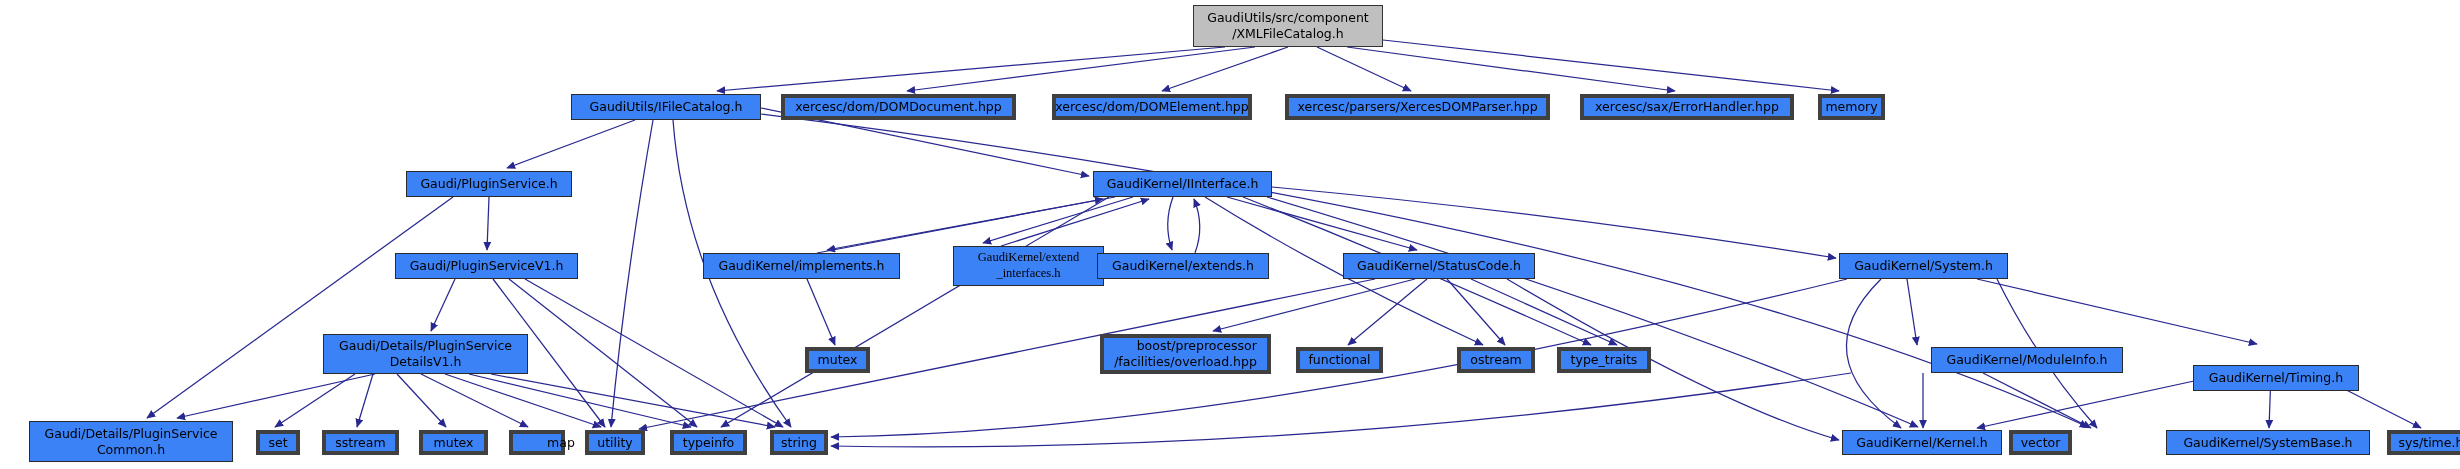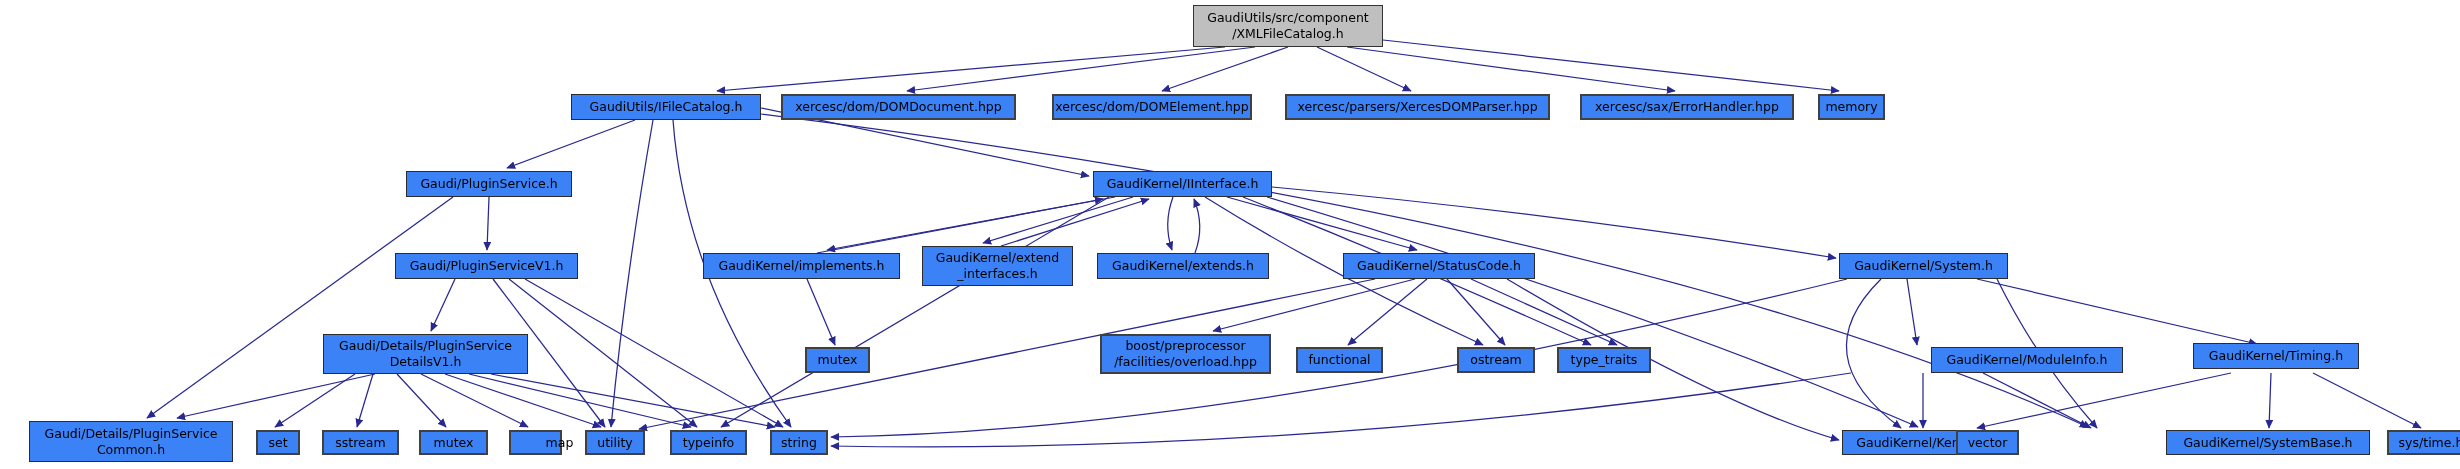--- a/index.html
+++ b/index.html
@@ -4,21 +4,21 @@
 <style>
   html,body{margin:0;padding:0;background:#ffffff;}
   #stage{position:relative;width:2460px;height:469px;background:#ffffff;overflow:hidden;
          font-family:"DejaVu Sans","Liberation Sans",sans-serif;margin-left:25px;}
   #edges{position:absolute;left:0;top:0;width:2460px;height:469px;}
   .node{position:absolute;display:flex;align-items:center;justify-content:center;
         text-align:center;font-size:12.5px;line-height:1.25;color:#000;
         background:#3b82f6;white-space:pre-line;box-sizing:border-box;z-index:2;}
   .n-root{background:#bfbfbf;border:1.4px solid #333333;}
   .n-int{border:1.4px solid #2b2b2b;}
-  .n-ext{border:2px solid #404040;}
+  .n-ext{border:4px solid #404040;text-align:right;}
   path.edge{fill:none;stroke:#282890;stroke-width:1.25px;}
 </style>
 </head>
 <body>
 
 <div id="stage">
   <svg id="edges" width="2460" height="469" viewBox="0 0 2460 469" xmlns="http://www.w3.org/2000/svg">
     <defs>
       <marker id="arr" markerWidth="10" markerHeight="9" refX="8.2" refY="4" orient="auto" markerUnits="userSpaceOnUse">
         <path d="M0,0 L9,4 L0,8 z" fill="#282890"></path>
@@ -88,42 +88,42 @@
       <div class="node n-int" style="left: 546px; top: 94px; width: 190px; height: 26px;">GaudiUtils/IFileCatalog.h</div>
       <div class="node n-ext" style="left: 756px; top: 94px; width: 235px; height: 26px;">xercesc/dom/DOMDocument.hpp</div>
       <div class="node n-ext" style="left: 1027px; top: 94px; width: 200px; height: 26px;">xercesc/dom/DOMElement.hpp</div>
       <div class="node n-ext" style="left: 1260px; top: 94px; width: 265px; height: 26px;">xercesc/parsers/XercesDOMParser.hpp</div>
       <div class="node n-ext" style="left: 1555px; top: 94px; width: 214px; height: 26px;">xercesc/sax/ErrorHandler.hpp</div>
       <div class="node n-ext" style="left: 1793px; top: 94px; width: 67px; height: 26px;">memory</div>
       <div class="node n-int" style="left: 381px; top: 171px; width: 166px; height: 26px;">Gaudi/PluginService.h</div>
       <div class="node n-int" style="left: 1068px; top: 171px; width: 179px; height: 26px;">GaudiKernel/IInterface.h</div>
       <div class="node n-int" style="left: 370px; top: 253px; width: 183px; height: 26px;">Gaudi/PluginServiceV1.h</div>
       <div class="node n-int" style="left: 678px; top: 253px; width: 197px; height: 26px;">GaudiKernel/implements.h</div>
-      <div class="node n-int" style="left: 897px; top: 246px; width: 151px; height: 40px;">GaudiKernel/extend
+      <div class="node n-int" style="left: 928px; top: 246px; width: 151px; height: 40px; font-family: Liberation Serif, serif;">GaudiKernel/extend
 _interfaces.h</div>
       <div class="node n-int" style="left: 1072px; top: 253px; width: 172px; height: 26px;">GaudiKernel/extends.h</div>
       <div class="node n-int" style="left: 1318px; top: 253px; width: 192px; height: 26px;">GaudiKernel/StatusCode.h</div>
       <div class="node n-int" style="left: 1814px; top: 253px; width: 169px; height: 26px;">GaudiKernel/System.h</div>
       <div class="node n-int" style="left: 298px; top: 334px; width: 205px; height: 40px;">Gaudi/Details/PluginService
 DetailsV1.h</div>
       <div class="node n-ext" style="left: 780px; top: 347px; width: 65px; height: 26px;">mutex</div>
       <div class="node n-ext" style="left: 1075px; top: 334px; width: 171px; height: 40px;">boost/preprocessor
 /facilities/overload.hpp</div>
       <div class="node n-ext" style="left: 1271px; top: 347px; width: 87px; height: 26px;">functional</div>
       <div class="node n-ext" style="left: 1432px; top: 347px; width: 78px; height: 26px;">ostream</div>
       <div class="node n-ext" style="left: 1532px; top: 347px; width: 94px; height: 26px;">type_traits</div>
       <div class="node n-int" style="left: 1906px; top: 347px; width: 192px; height: 26px;">GaudiKernel/ModuleInfo.h</div>
-      <div class="node n-int" style="left: 2168px; top: 343px; width: 166px; height: 26px;">GaudiKernel/Timing.h</div>
+      <div class="node n-int" style="left: 2168px; top: 365px; width: 166px; height: 26px;">GaudiKernel/Timing.h</div>
       <div class="node n-int" style="left: 4px; top: 421px; width: 204px; height: 41px;">Gaudi/Details/PluginService
 Common.h</div>
       <div class="node n-ext" style="left: 231px; top: 430px; width: 44px; height: 25px;">set</div>
       <div class="node n-ext" style="left: 297px; top: 430px; width: 77px; height: 25px;">sstream</div>
       <div class="node n-ext" style="left: 394px; top: 430px; width: 69px; height: 25px;">mutex</div>
       <div class="node n-ext" style="left: 484px; top: 430px; width: 53px; height: 25px; padding-left: 48px;">map</div>
       <div class="node n-ext" style="left: 560px; top: 430px; width: 60px; height: 25px;">utility</div>
       <div class="node n-ext" style="left: 645px; top: 430px; width: 77px; height: 25px;">typeinfo</div>
       <div class="node n-ext" style="left: 745px; top: 430px; width: 58px; height: 25px;">string</div>
       <div class="node n-int" style="left: 1817px; top: 430px; width: 160px; height: 25px;">GaudiKernel/Kernel.h</div>
-      <div class="node n-ext" style="left: 1931px; top: 430px; width: 63px; height: 25px;">vector</div>
+      <div class="node n-ext" style="left: 1984px; top: 430px; width: 63px; height: 25px;">vector</div>
       <div class="node n-int" style="left: 2141px; top: 430px; width: 204px; height: 25px;">GaudiKernel/SystemBase.h</div>
       <div class="node n-ext" style="left: 2362px; top: 430px; width: 88px; height: 25px;">sys/time.h</div>
     </div>
 </div>
 
 </body></html>

